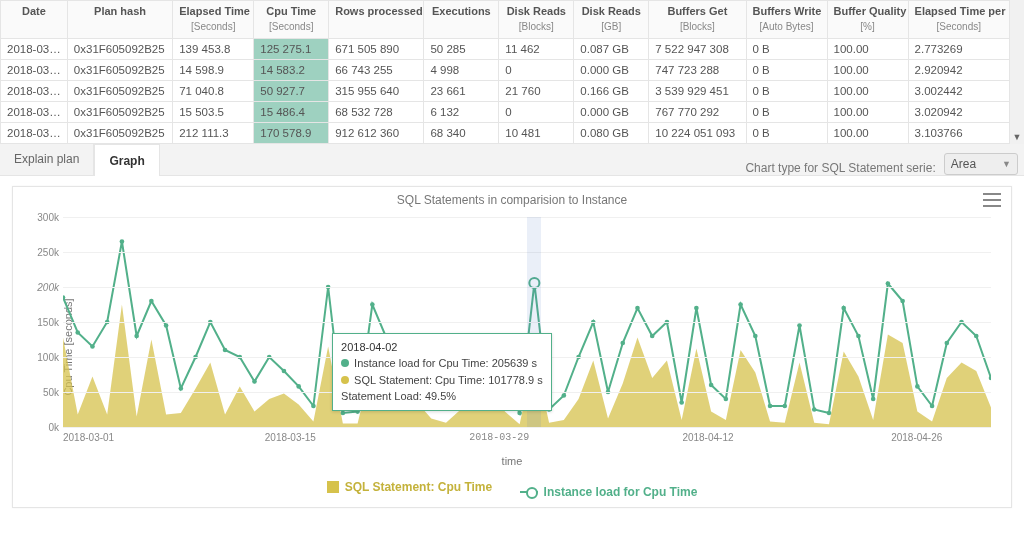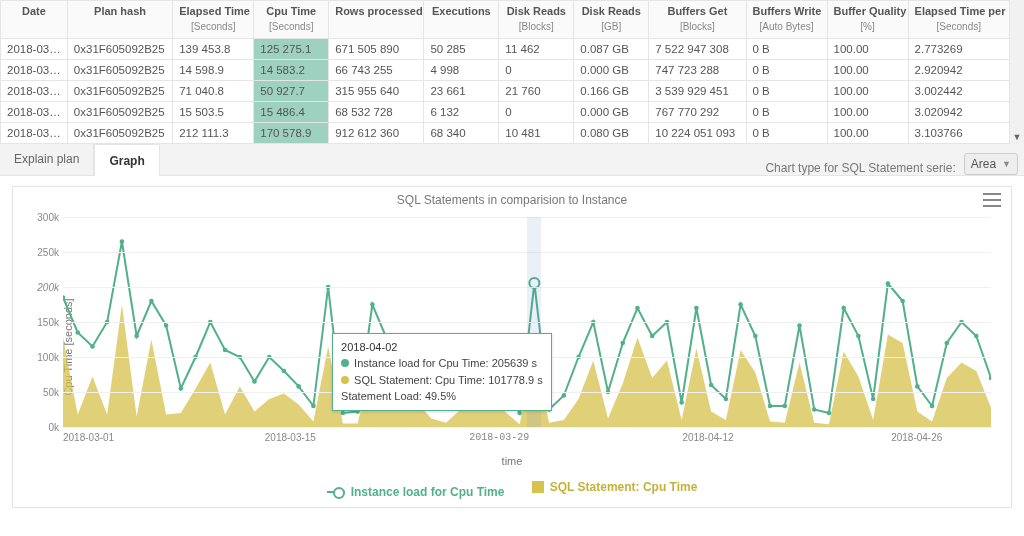--- a/index.html
+++ b/index.html
@@ -65,21 +65,21 @@
     border-top:1px solid #e5e5e5;
     border-left:1px solid #e5e5e5;
     position:relative; top:1px;
   }
   .spacer { flex:1; }
   .ctlabel { font-size:12px; color:#777; margin-right:8px; }
   .ctselect {
     display:inline-flex; align-items:center;
     border:1px solid #ccc; border-radius:3px;
     padding:3px 6px; background:#eee; cursor:pointer;
-    font-size:12px; color:#555;
+    font-size:12px; color:#555;gap:20px;
   }
   .ctselect .caret { margin-left:6px; font-size:9px; color:#888;}
   
   .chartpanel {
     margin:10px 12px 0 12px;
     border:1px solid #e5e5e5;
     box-shadow:0 0 2px rgba(0,0,0,.05);
     background:#fff;
     position:relative;
     height:322px;
@@ -385,22 +385,22 @@
       <div class="xtick" style="left: 47%; font-family: Liberation Mono, monospace;">2018-03-29</div>
       <div class="xtick" style="left: 69.5%;">2018-04-12</div>
       <div class="xtick" style="left: 92%;">2018-04-26</div>
       <div class="hoverband" style="left: calc(50.7937% - 7px);"></div>
       <div class="tooltip" style="left: 29%; top: 55%;"><b>2018-04-02</b><div class="row"><span class="dot" style="background:#52b08a"></span>Instance load for Cpu Time: 205639 s</div><div class="row"><span class="dot" style="background:#d6c24c"></span>SQL Statement: Cpu Time: 101778.9 s</div><div class="row">Statement Load: 49.5%</div></div>
     </div>
 
   <div class="xaxis-label">time</div>
 
   <div class="legend">
+    <span class="item" style="color:#c4b23b">
+      <span class="sq" style="background:#d6c24c"></span>
+      <span>SQL Statement: Cpu Time</span>
+    </span>
     <span class="item" style="color:#52b08a">
       <span class="line-dot"></span>
       <span>Instance load for Cpu Time</span>
     </span>
-    <span class="item" style="color:#c4b23b">
-      <span class="sq" style="background:#d6c24c"></span>
-      <span>SQL Statement: Cpu Time</span>
-    </span>
   </div>
 </div>
 
 </body></html>

